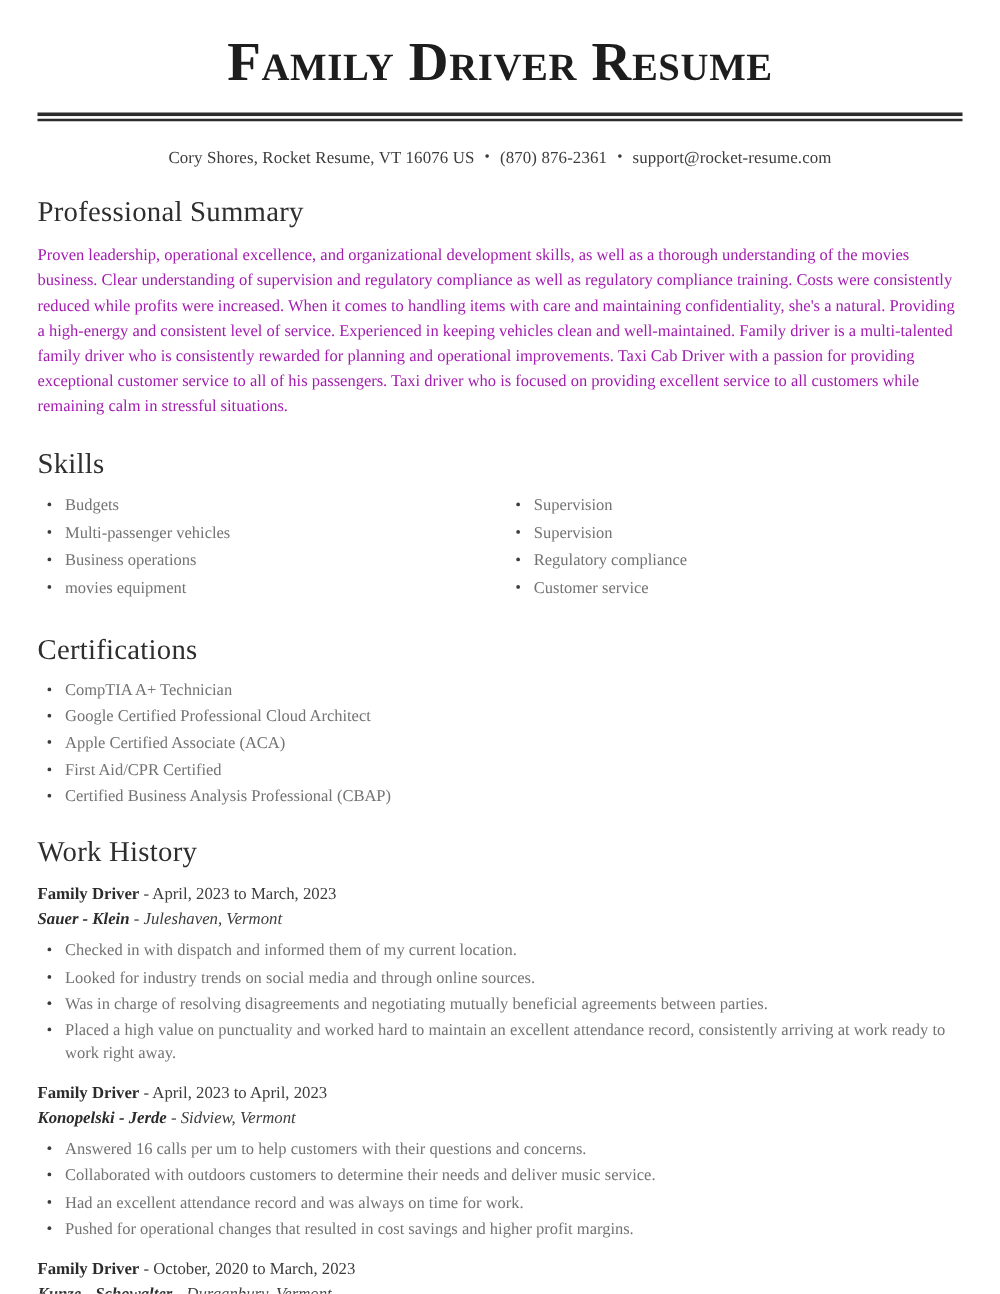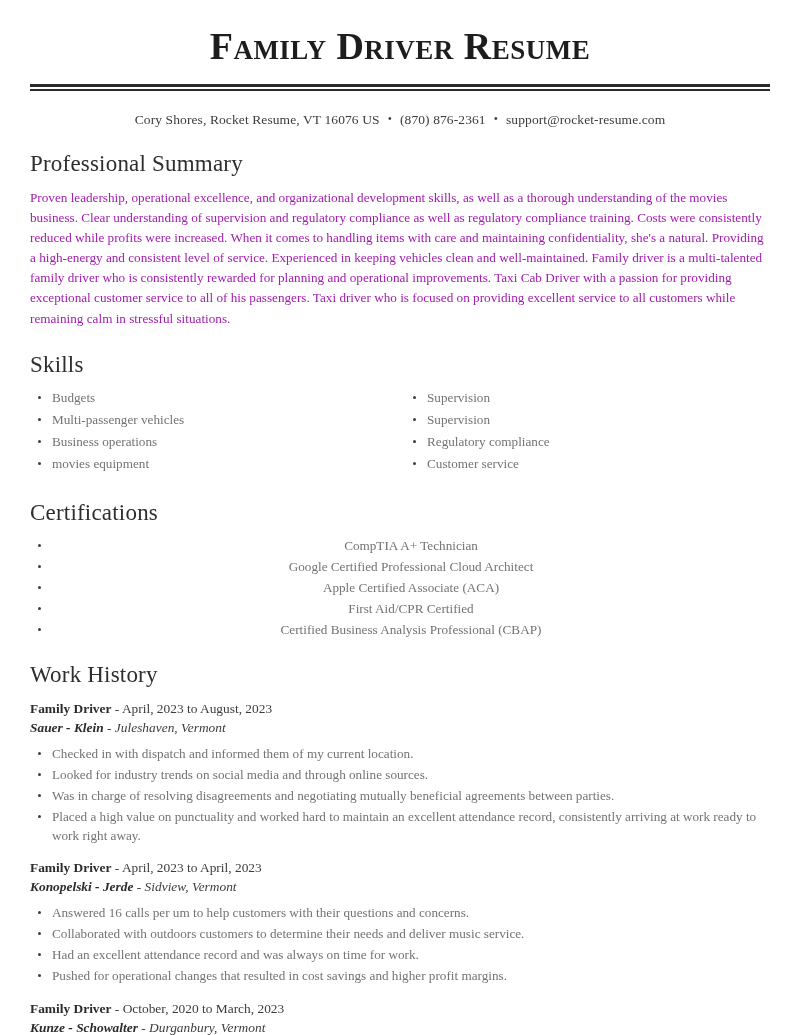--- a/index.html
+++ b/index.html
@@ -18,21 +18,21 @@
   .page {
     width: 800px;
     box-sizing: border-box;
     padding: 0 30px;
   }
   
   .doc-title {
     text-align: center;
     font-family: "Liberation Serif", "DejaVu Serif", serif;
     font-weight: bold;
-    font-size: 38px;
+    font-size: 44px;
     line-height: 1.1;
     letter-spacing: 0.5px;
     color: #1d1d1d;
     font-variant: small-caps;
     margin: 26px 0 0 0;
     padding-bottom: 12px;
   }
   .rule-wrap {
     margin: 4px 0 0 0;
   }
@@ -124,21 +124,20 @@
   }
   .skills-cols .skills-col.right {
     padding-left: 30px;
     width: auto;
   }
   ul.skills-list > li {
     margin-bottom: 4px;
   }
   ul.certs-list > li {
     margin-bottom: 3px;
-    text-align: center;
   }
   
   .job {
     margin-top: 13px;
   }
   .job:first-of-type {
     margin-top: 3px;
   }
   .job-line1 {
     font-size: 13.4px;
@@ -230,21 +229,21 @@
     </ul>
   </div>
 
   <div class="section">
     <h2 class="section-title">Work History</h2>
 
     <div class="job">
       <div class="job-line1">
         <span class="job-title">Family Driver</span>
         <span class="dash">-</span>
-        <span class="job-dates">April, 2023 to August, 2023</span>
+        <span class="job-dates">April, 2023 to March, 2023</span>
       </div>
       <div class="job-line2">
         <span class="job-company">Sauer - Klein</span>
         <span class="dash">-</span>
         <span class="job-location">Juleshaven, Vermont</span>
       </div>
       <ul class="bullets job-bullets">
         <li>Checked in with dispatch and informed them of my current location.</li>
         <li>Looked for industry trends on social media and through online sources.</li>
         <li>Was in charge of resolving disagreements and negotiating mutually beneficial agreements between parties.</li>

